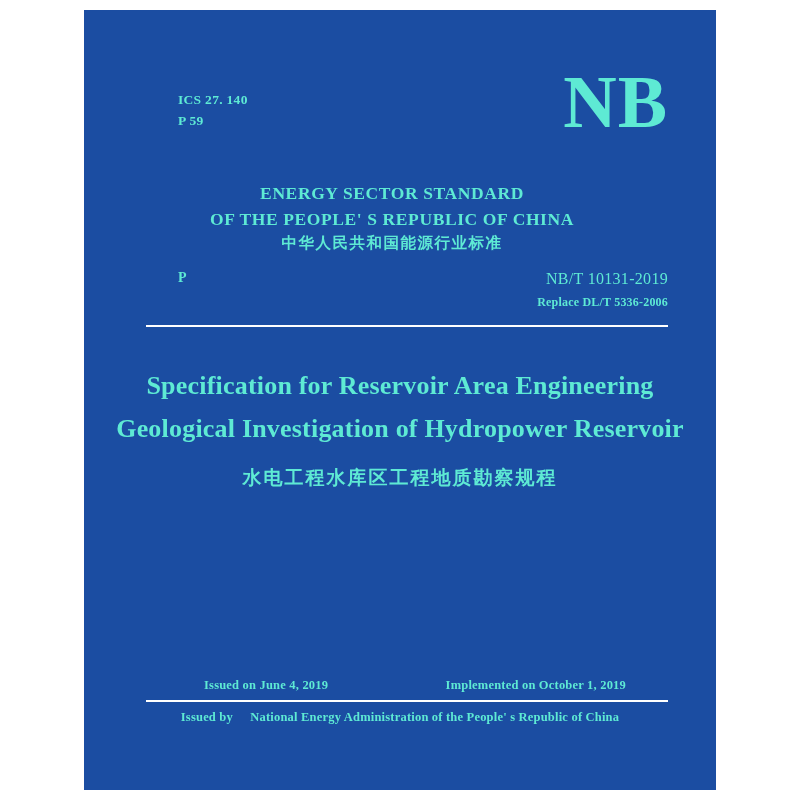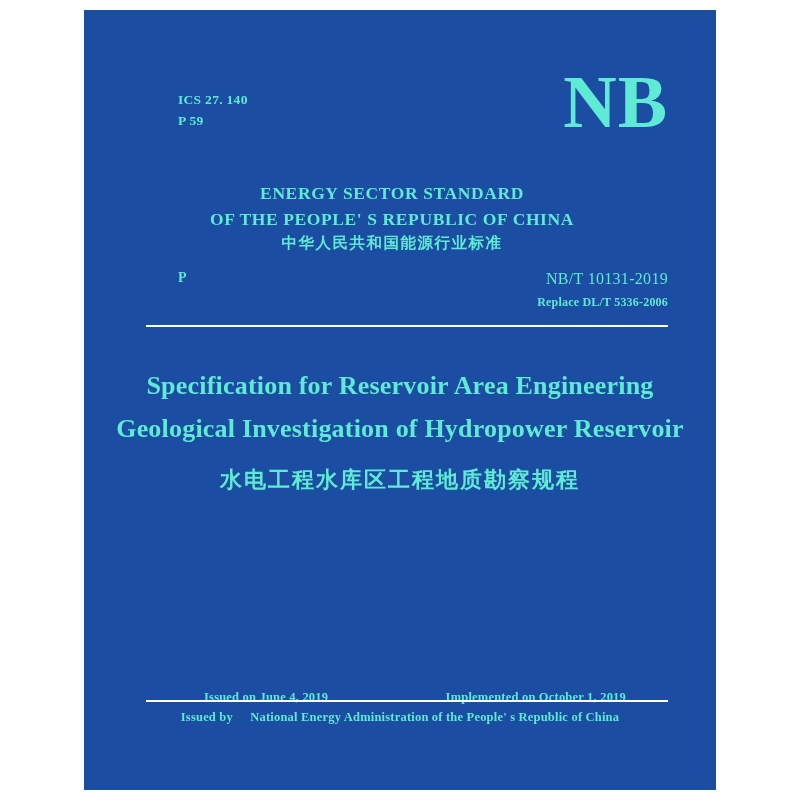--- a/index.html
+++ b/index.html
@@ -130,38 +130,37 @@
   .mt-en {
     font-family: "Liberation Serif", serif;
     font-weight: bold;
     font-size: 26px;
     line-height: 1.65;
     letter-spacing: 0.2px;
   }
   .mt-cn {
     font-family: "DejaVu Sans", sans-serif;
     font-weight: bold;
-    font-size: 22px;
+    font-size: 19px;
     letter-spacing: 2px;
     margin-top: 14px;
   }
 
   
   .dates-row {
     position: absolute;
     left: 120px;
     right: 90px;
     top: 668px;
     display: flex;
     justify-content: space-between;
     font-family: "Liberation Serif", serif;
     font-weight: bold;
     font-size: 12.5px;
     letter-spacing: 0.2px;
-    margin-top: 12px;
   }
 
   
   .issued-by {
     position: absolute;
     left: 0;
     right: 0;
     top: 700px;
     text-align: center;
     font-family: "Liberation Serif", serif;

